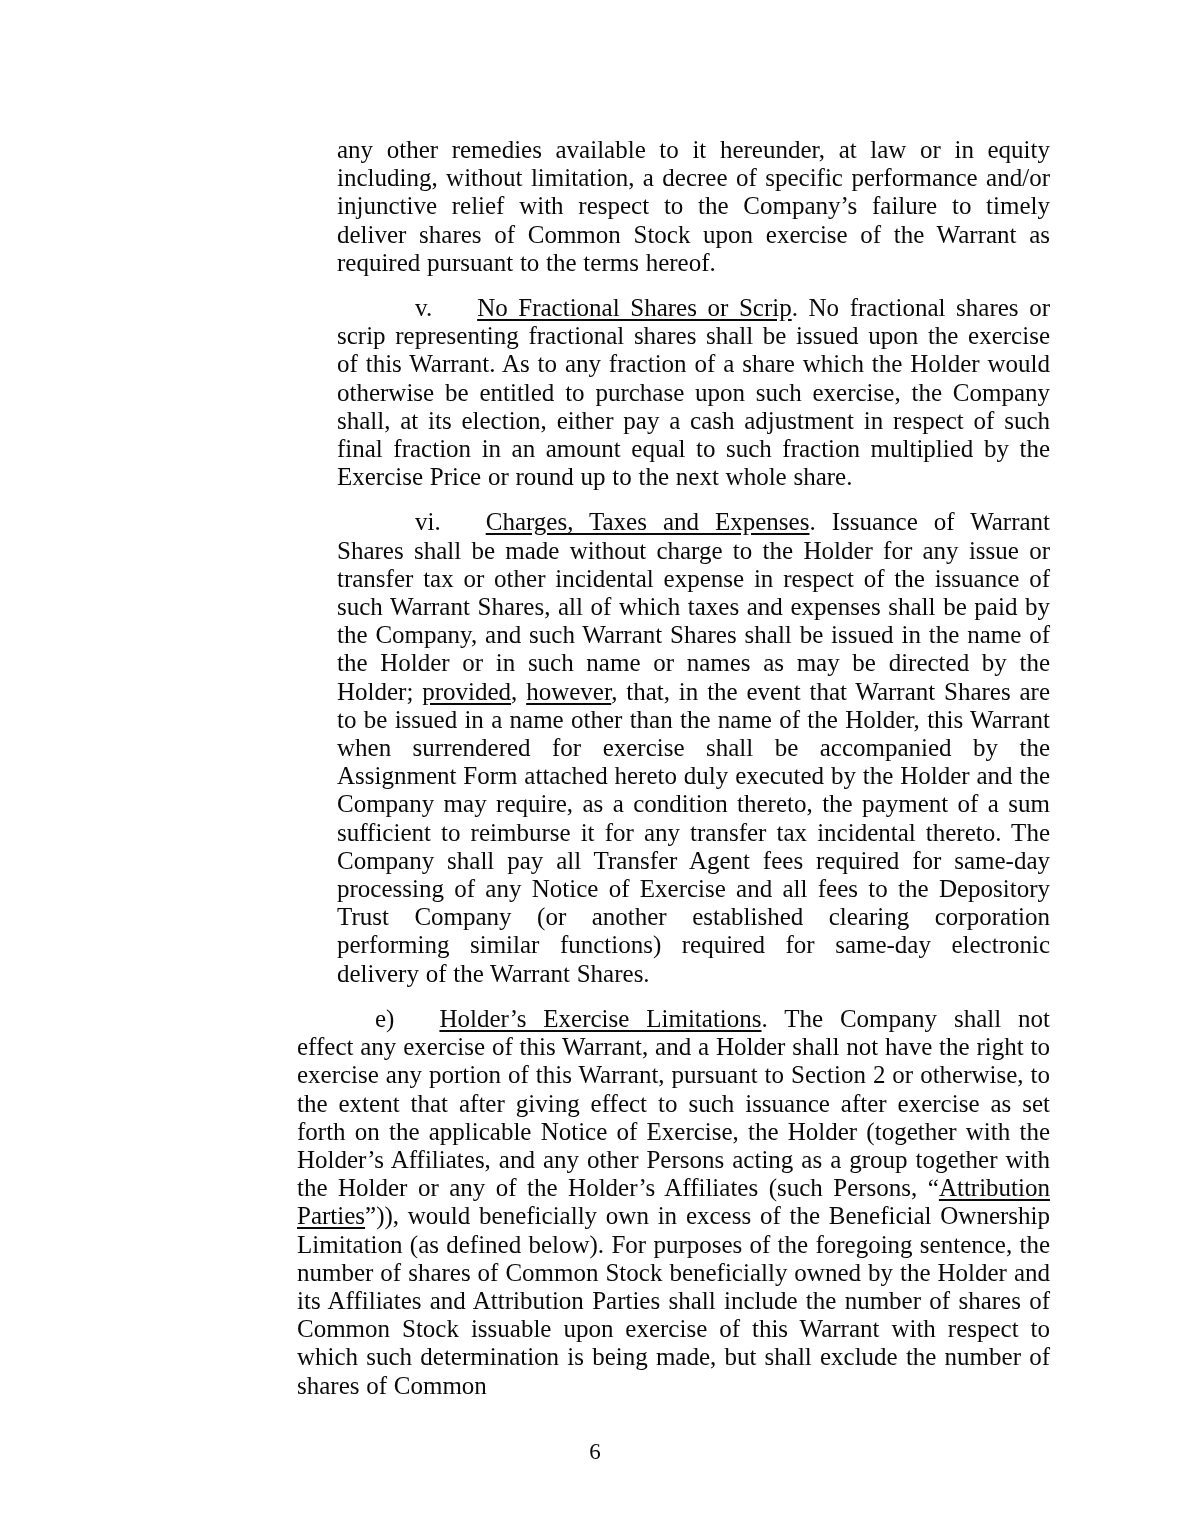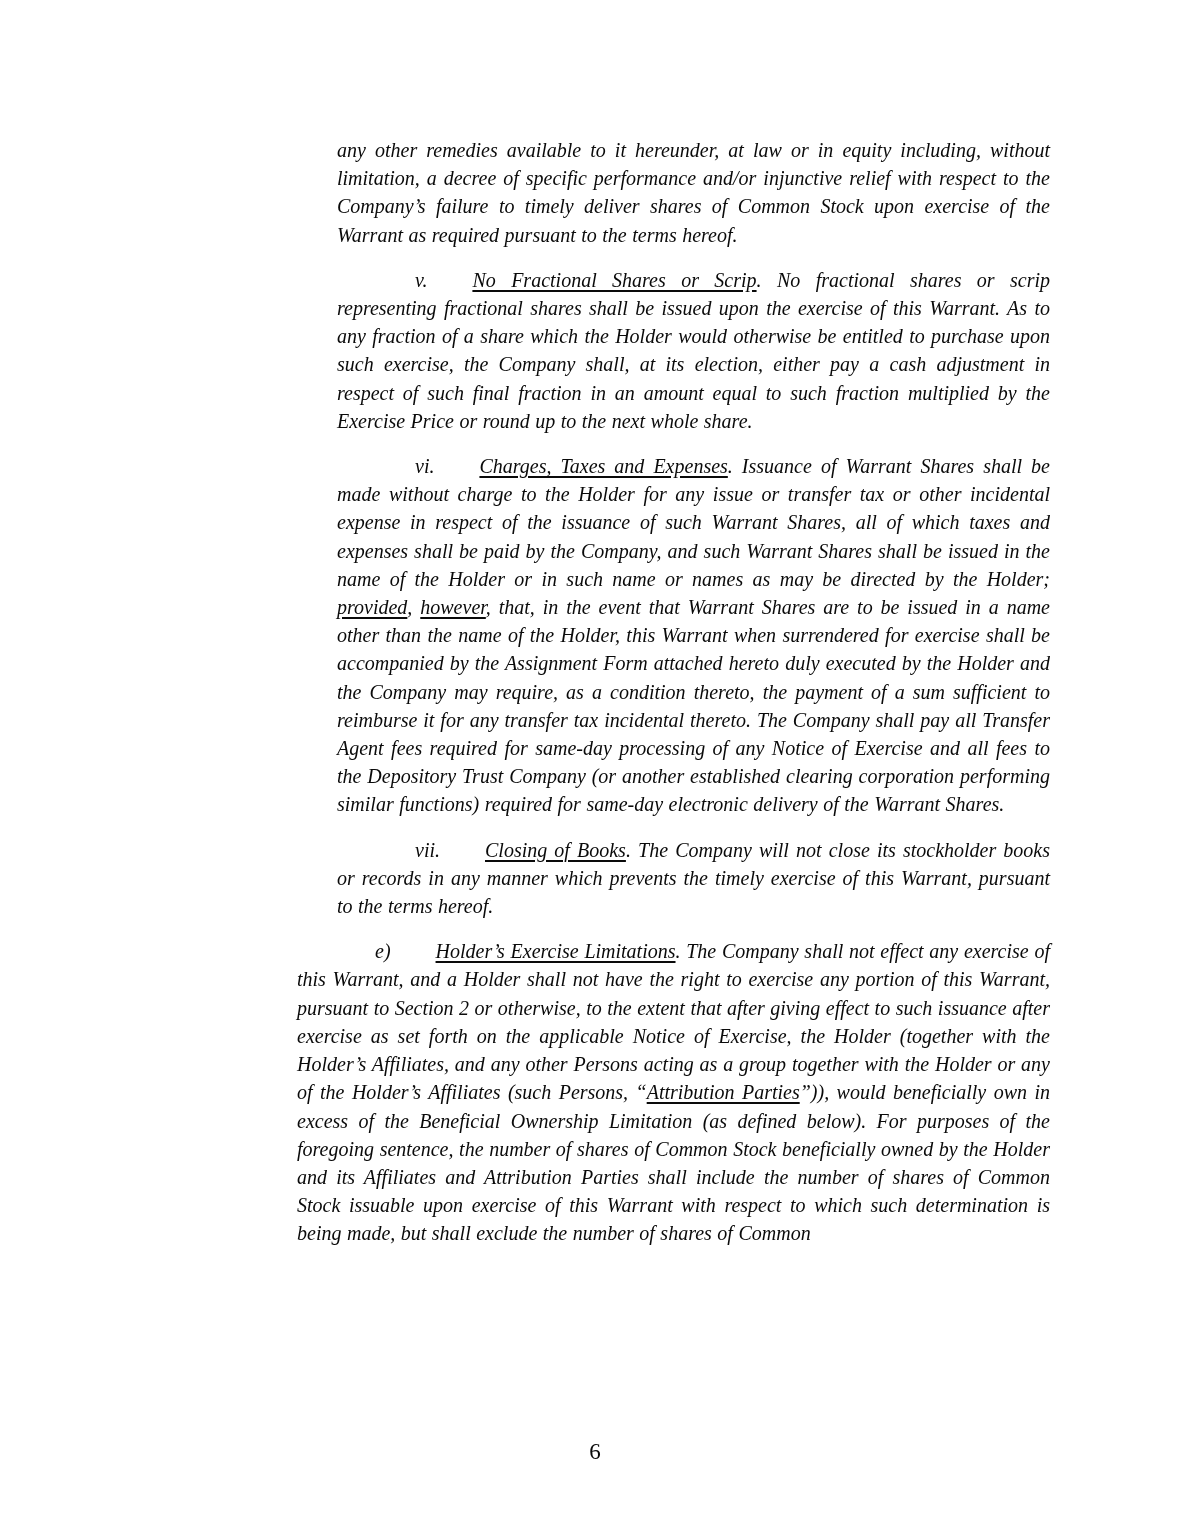--- a/index.html
+++ b/index.html
@@ -19,24 +19,23 @@
   }
   .doc-body {
     position: absolute;
     left: 277px;
     top: 136px;
     width: 773px;
   }
   .para {
     margin: 0;
     text-align: justify;
-    font-size: 20px;
+    font-size: 25px;
     line-height: 28.2px;
     word-spacing: 0.5px;
-    font-style: italic;
   }
   .para + .para {
     margin-top: 17px;
     margin-left: 20px;
   }
   .para.sub {
     margin-left: 60px;
   }
   .para.headed {
     text-indent: 78px;
@@ -59,17 +58,16 @@
   }
 </style>
 </head>
 <body>
 
 <div class="page">
   <div class="doc-body">
       <p class="para sub"><span>any other remedies available to it hereunder, at law or in equity including, without limitation, a decree of specific performance and/or injunctive relief with respect to the Company’s failure to timely deliver shares of Common Stock upon exercise of the Warrant as required pursuant to the terms hereof.</span></p>
       <p class="para sub headed"><span class="sec-label">v.</span><span class="u">No Fractional Shares or Scrip</span><span>. No fractional shares or scrip representing fractional shares shall be issued upon the exercise of this Warrant. As to any fraction of a share which the Holder would otherwise be entitled to purchase upon such exercise, the Company shall, at its election, either pay a cash adjustment in respect of such final fraction in an amount equal to such fraction multiplied by the Exercise Price or round up to the next whole share.</span></p>
       <p class="para sub headed"><span class="sec-label">vi.</span><span class="u">Charges, Taxes and Expenses</span><span>. Issuance of Warrant Shares shall be made without charge to the Holder for any issue or transfer tax or other incidental expense in respect of the issuance of such Warrant Shares, all of which taxes and expenses shall be paid by the Company, and such Warrant Shares shall be issued in the name of the Holder or in such name or names as may be directed by the Holder; </span><span class="u">provided</span><span>, </span><span class="u">however</span><span>, that, in the event that Warrant Shares are to be issued in a name other than the name of the Holder, this Warrant when surrendered for exercise shall be accompanied by the Assignment Form attached hereto duly executed by the Holder and the Company may require, as a condition thereto, the payment of a sum sufficient to reimburse it for any transfer tax incidental thereto. The Company shall pay all Transfer Agent fees required for same-day processing of any Notice of Exercise and all fees to the Depository Trust Company (or another established clearing corporation performing similar functions) required for same-day electronic delivery of the Warrant Shares.</span></p>
-      <p class="para sub headed"><span class="sec-label">vii.</span><span class="u">Closing of Books</span><span>. The Company will not close its stockholder books or records in any manner which prevents the timely exercise of this Warrant, pursuant to the terms hereof.</span></p>
       <p class="para headed"><span class="sec-label">e)</span><span class="u">Holder’s Exercise Limitations</span><span>. The Company shall not effect any exercise of this Warrant, and a Holder shall not have the right to exercise any portion of this Warrant, pursuant to Section 2 or otherwise, to the extent that after giving effect to such issuance after exercise as set forth on the applicable Notice of Exercise, the Holder (together with the Holder’s Affiliates, and any other Persons acting as a group together with the Holder or any of the Holder’s Affiliates (such Persons, “</span><span class="u">Attribution Parties</span><span>”)), would beneficially own in excess of the Beneficial Ownership Limitation (as defined below). For purposes of the foregoing sentence, the number of shares of Common Stock beneficially owned by the Holder and its Affiliates and Attribution Parties shall include the number of shares of Common Stock issuable upon exercise of this Warrant with respect to which such determination is being made, but shall exclude the number of shares of Common</span></p>
     </div>
   <div class="page-number">6</div>
 </div>
 
 </body></html>

